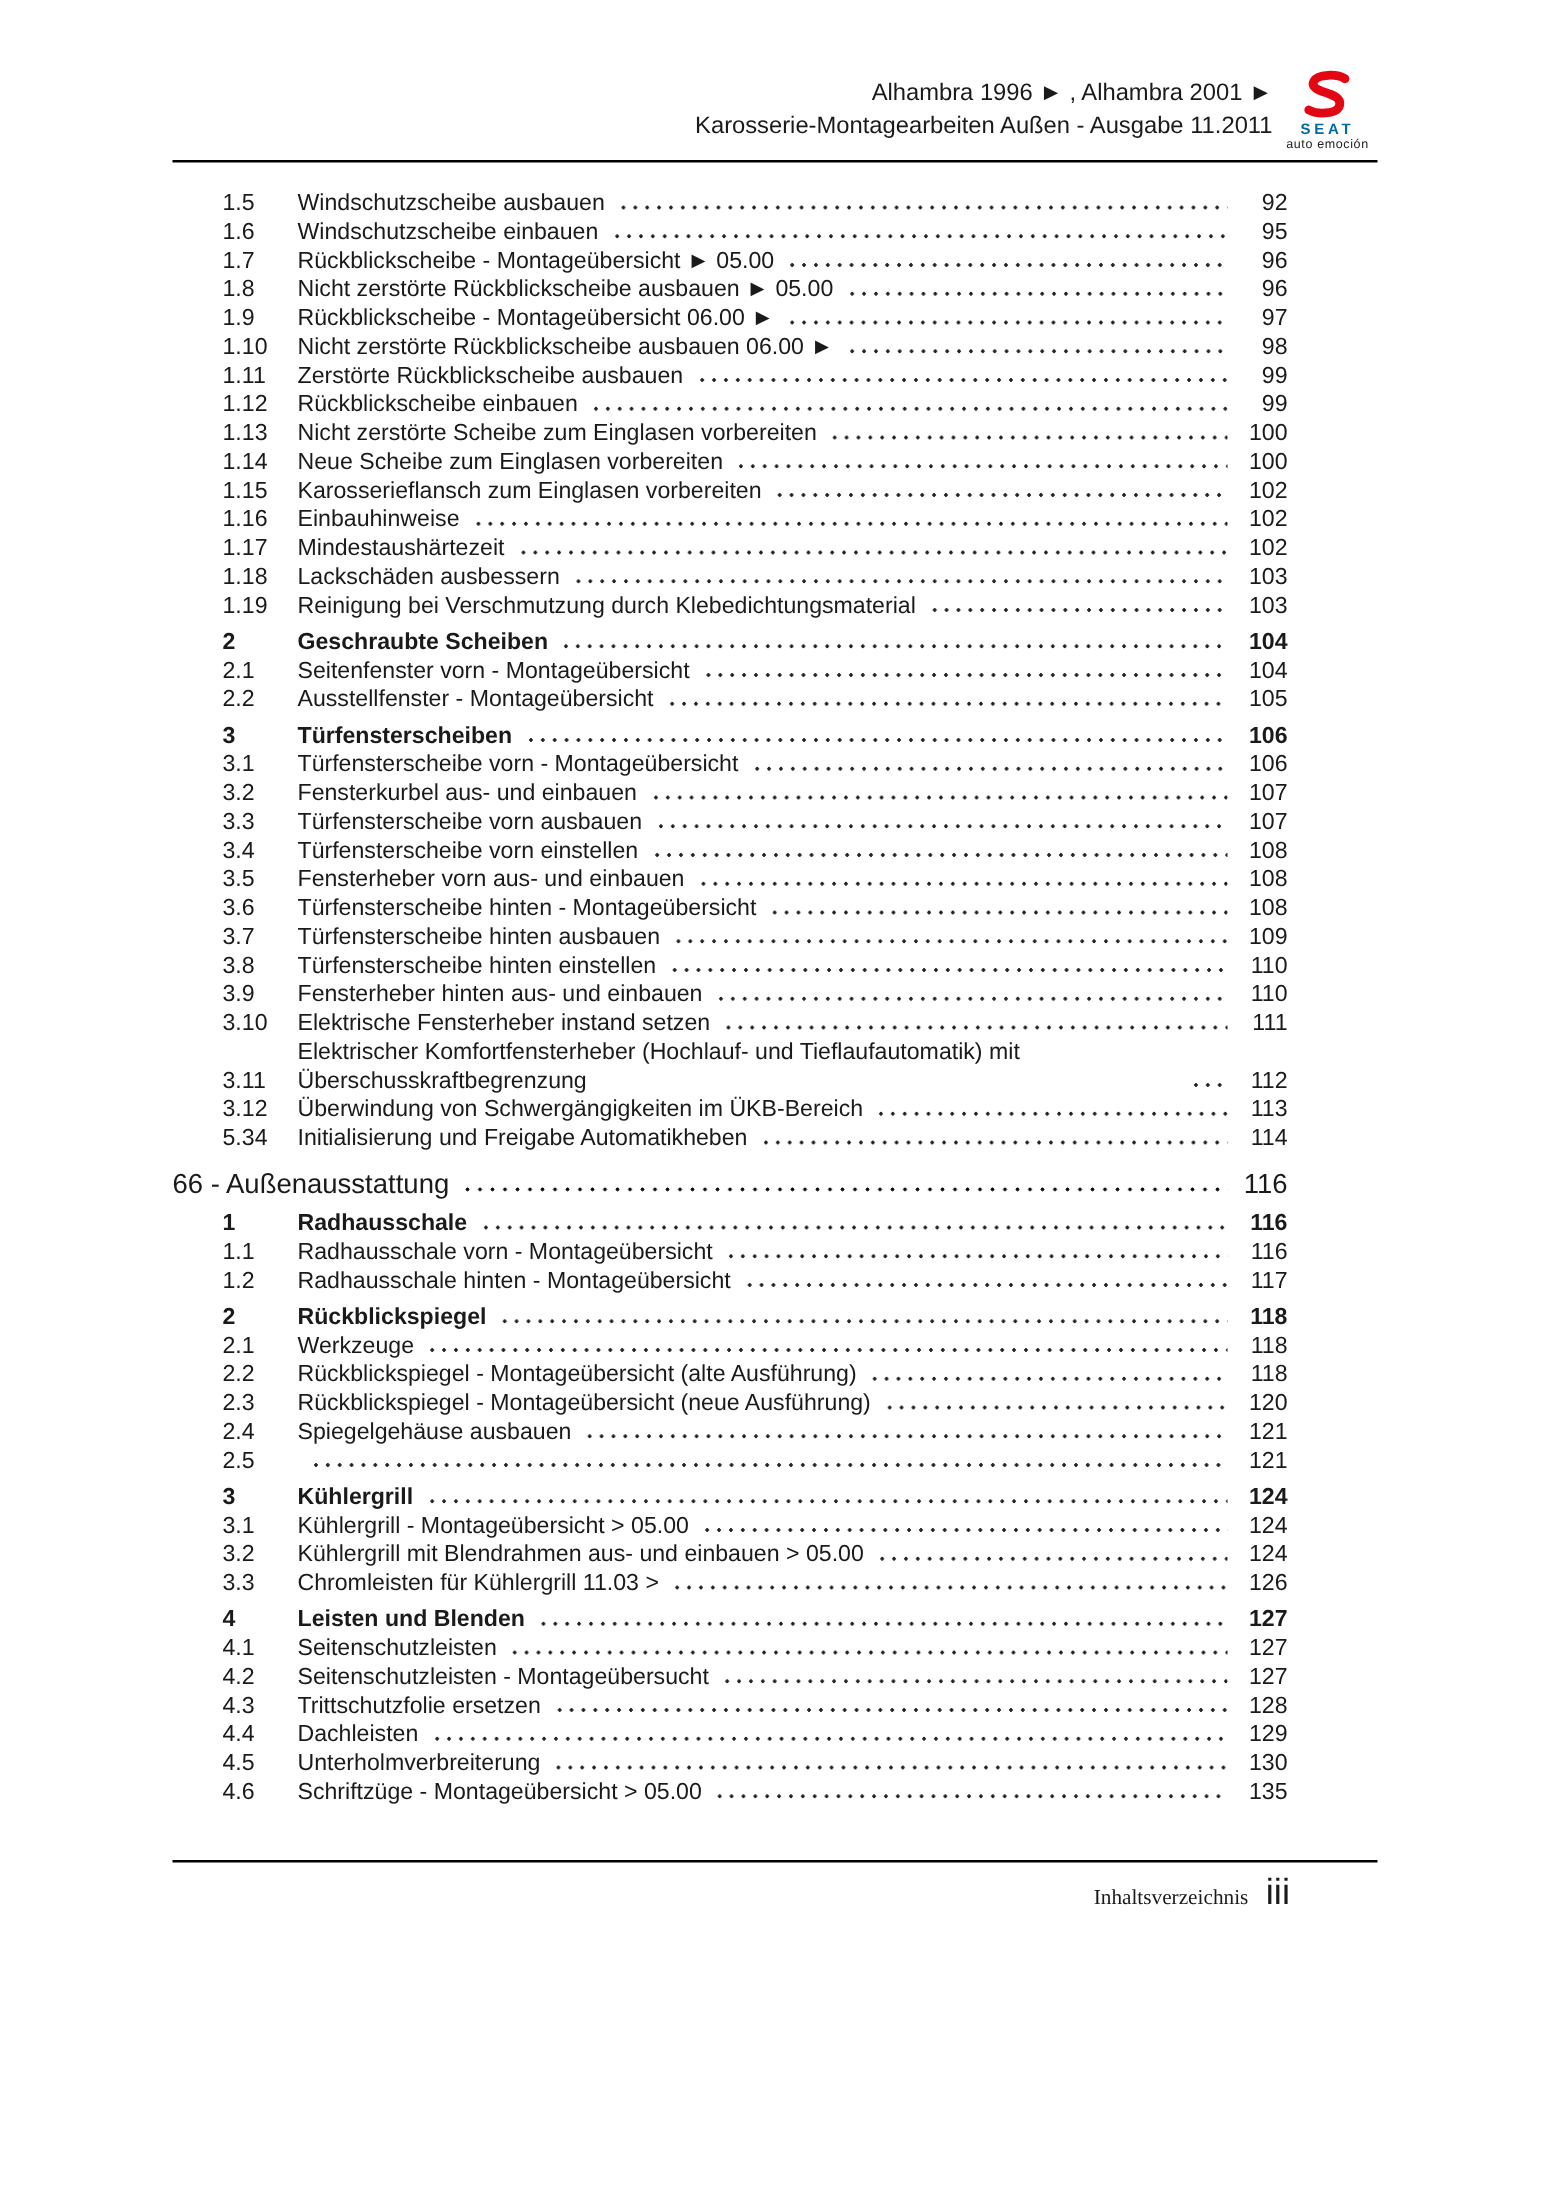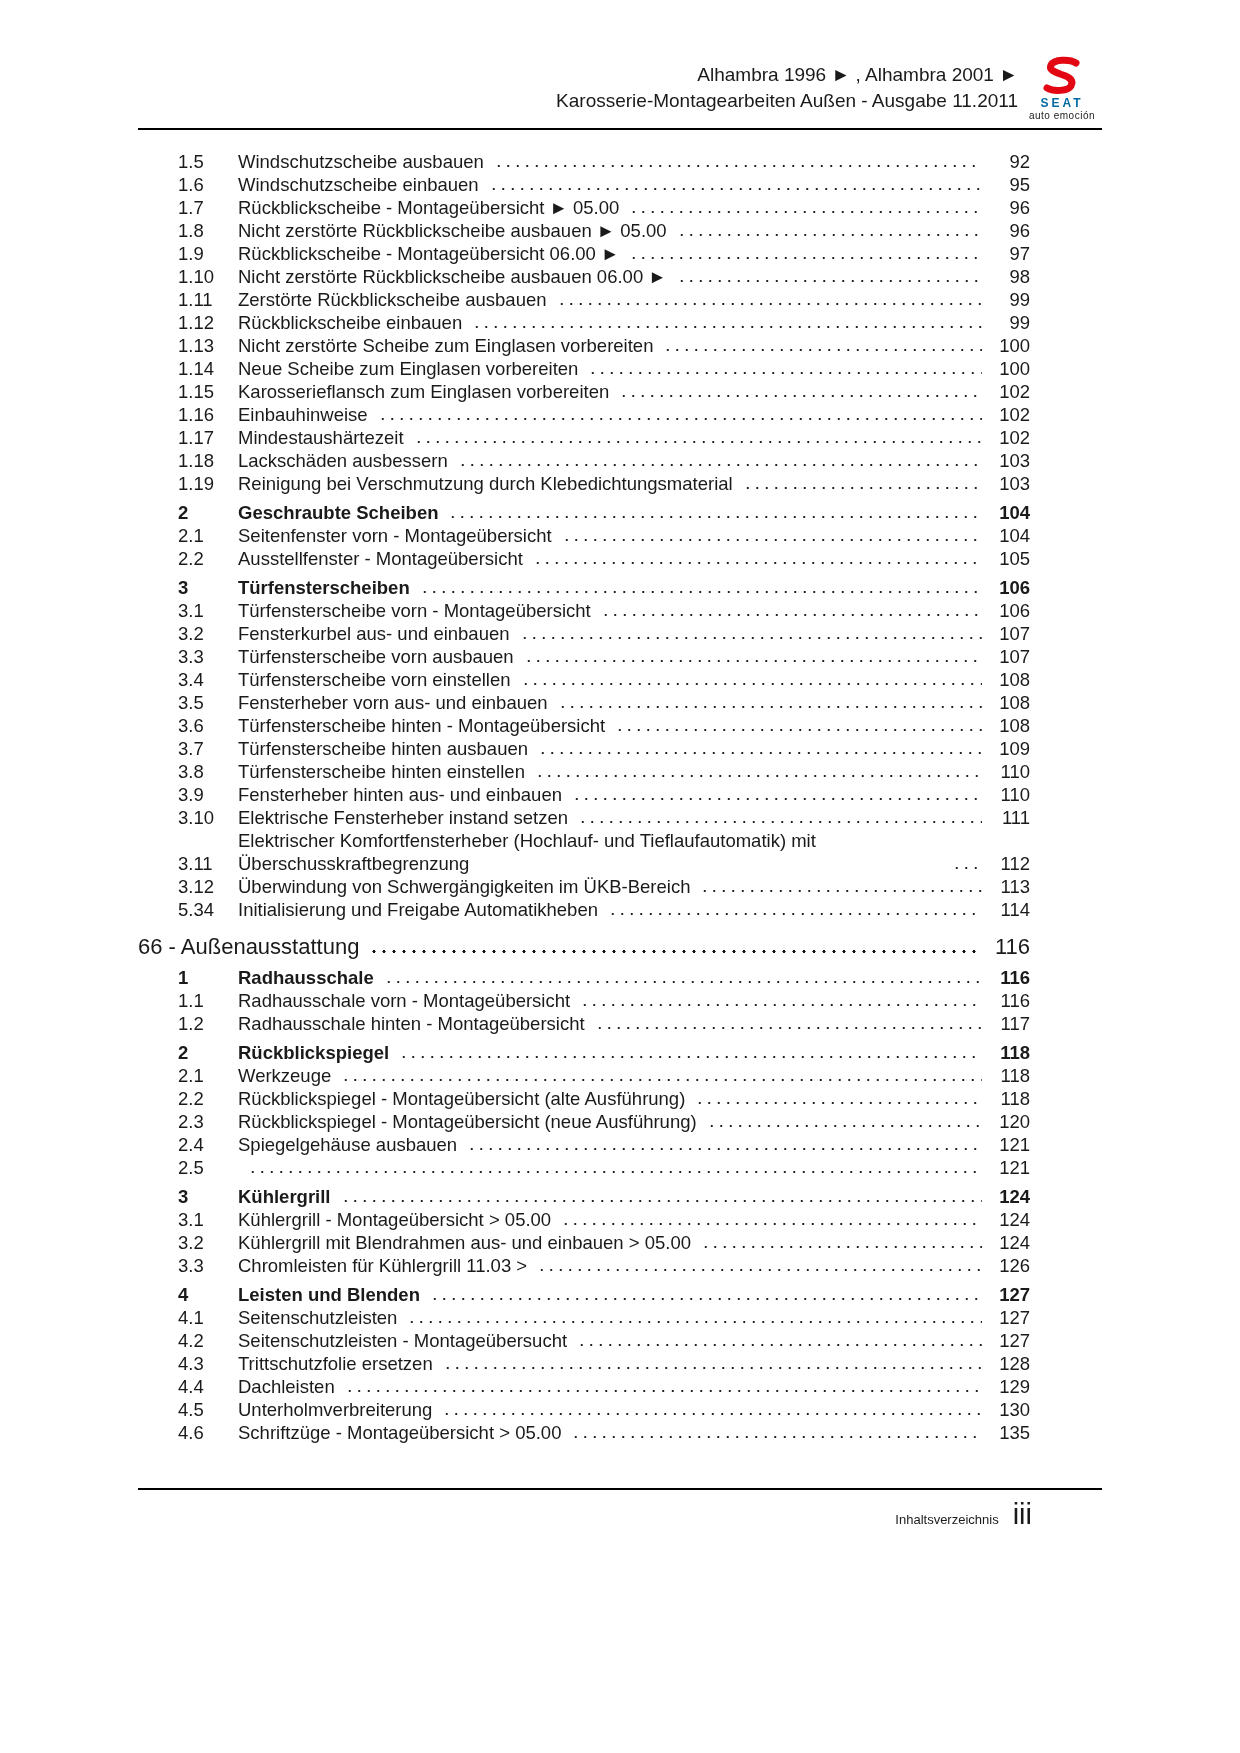--- a/index.html
+++ b/index.html
@@ -64,21 +64,21 @@
 
   
   .footer {
     position:absolute; top:1488px; left:138px; width:964px;
     border-top:2px solid #000;
   }
   .footer-inner {
     display:flex; justify-content:flex-end; align-items:baseline;
     gap:14px; padding-top:8px; padding-right:70px;
   }
-  .footer-label { font-size:13px; }
+  .footer-label { font-size:17px;font-family:Liberation Serif, serif; }
   .footer-page { font-size:29px; }
 </style>
 </head>
 <body>
 
 <div class="page">
 
   <div class="header">
     <div class="header-inner">
       <div class="header-text">

